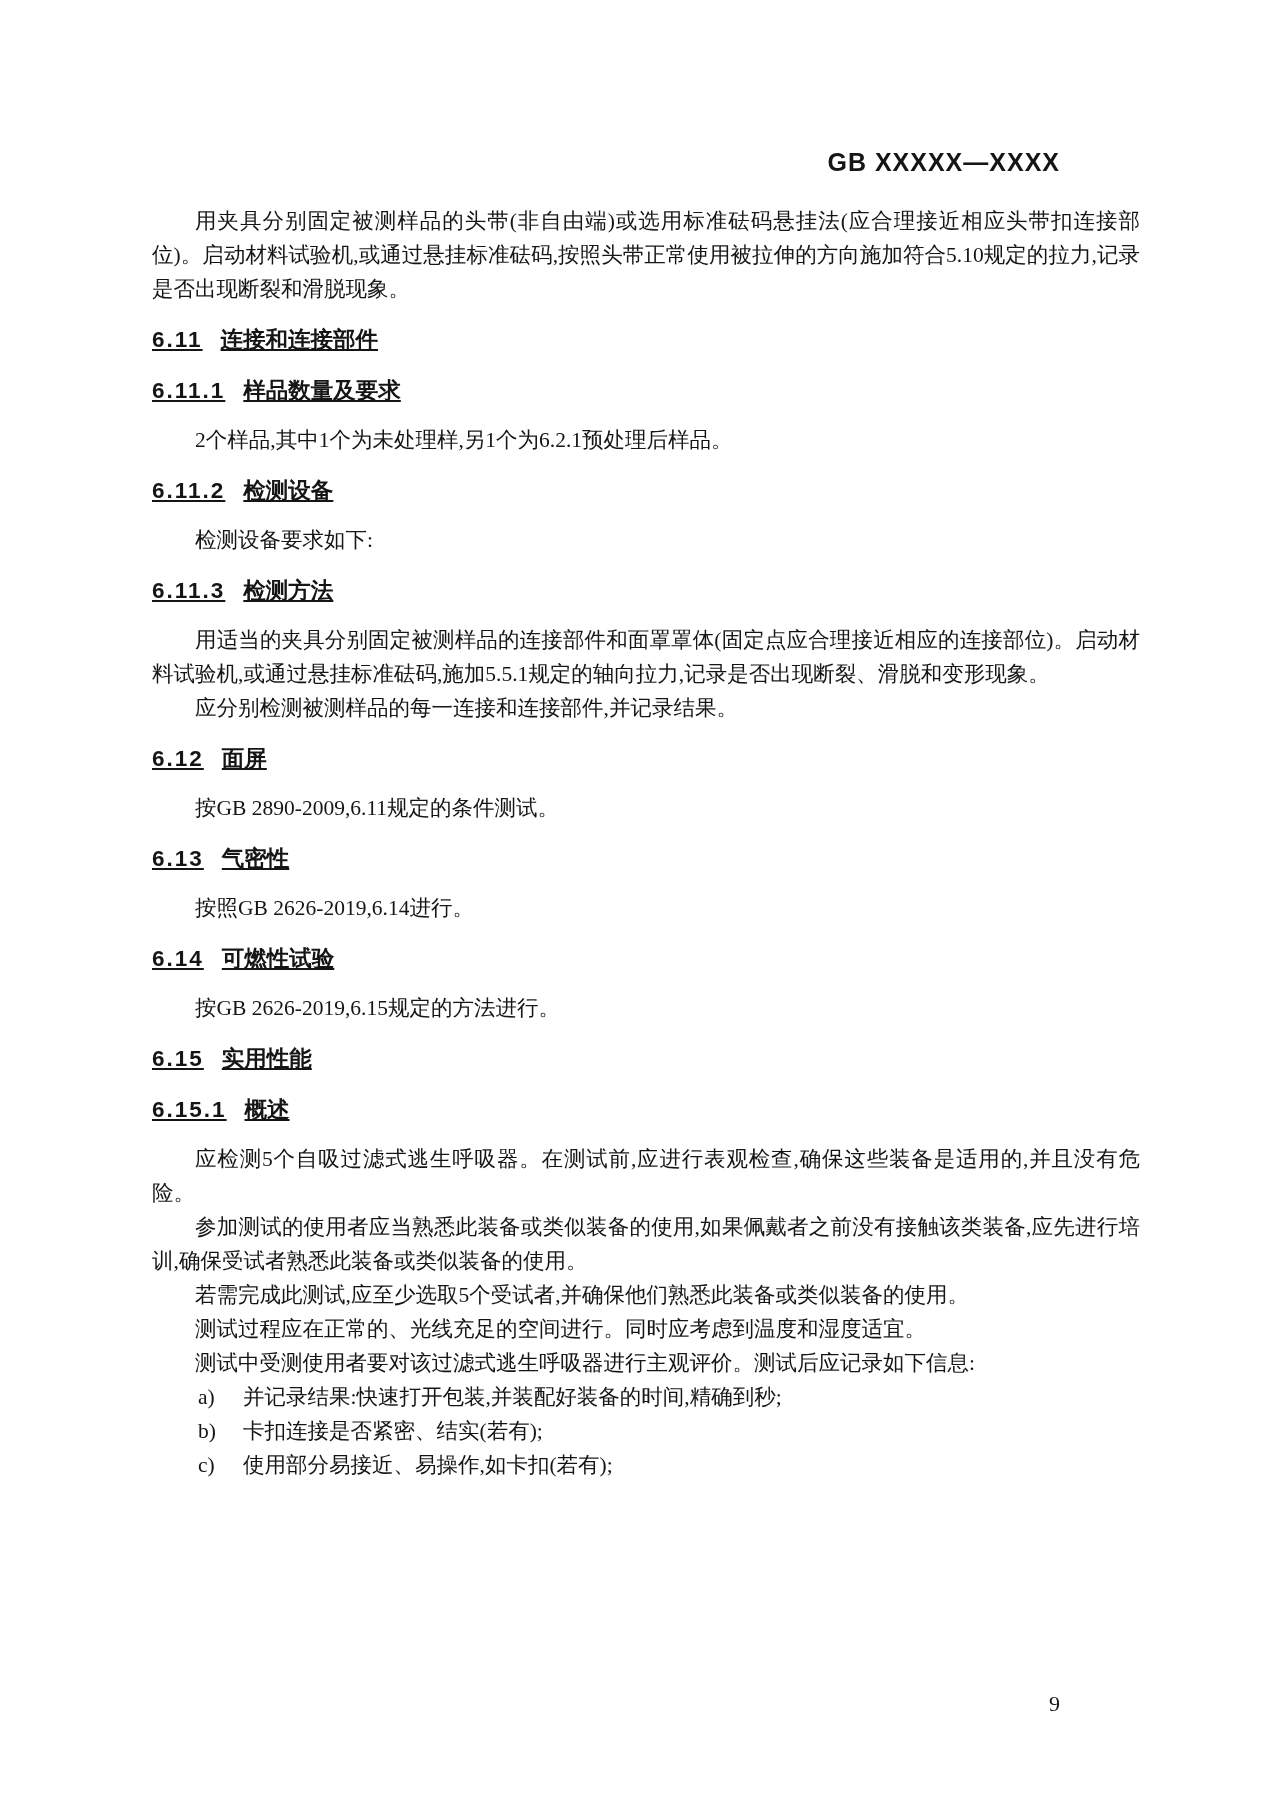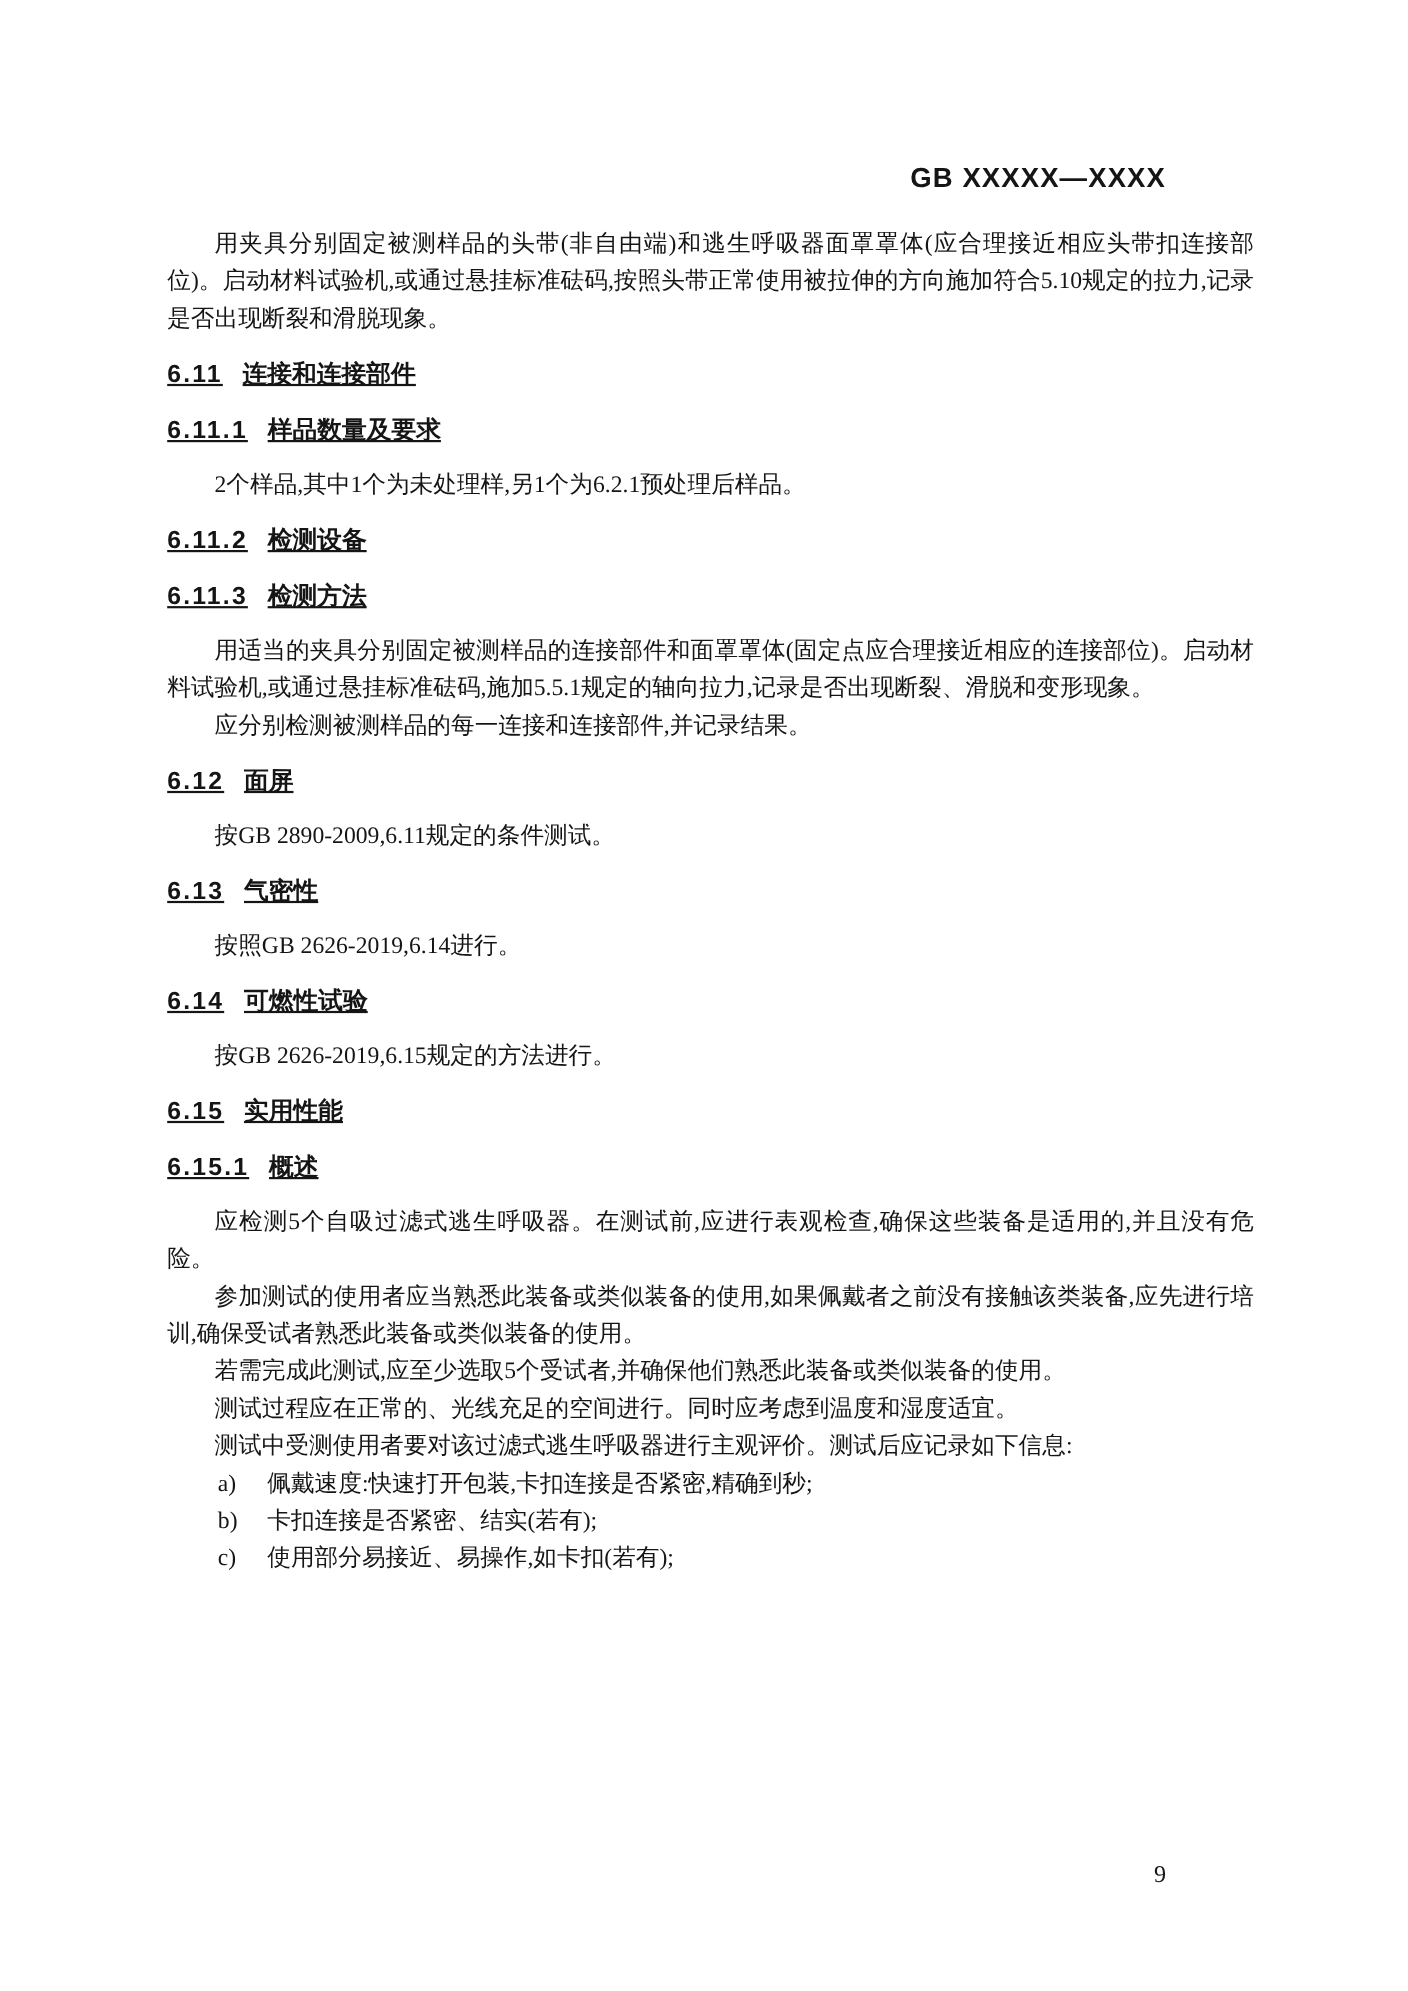--- a/index.html
+++ b/index.html
@@ -74,36 +74,37 @@
 <body>
 
 <div class="page">
 
   <div class="doc-header">
     <span>GB XXXXX—XXXX</span>
   </div>
 
   <div class="content">
 
-    <p class="para">用夹具分别固定被测样品的头带(非自由端)和逃生呼吸器面罩罩体(应合理接近相应头带扣连接部位)。启动材料试验机,或通过悬挂标准砝码,按照头带正常使用被拉伸的方向施加符合5.10规定的拉力,记录是否出现断裂和滑脱现象。</p>
+    <p class="para">用夹具分别固定被测样品的头带(非自由端)或选用标准砝码悬挂法(应合理接近相应头带扣连接部位)。启动材料试验机,或通过悬挂标准砝码,按照头带正常使用被拉伸的方向施加符合5.10规定的拉力,记录是否出现断裂和滑脱现象。</p>
 
     <h2 class="sec">
       <span class="hnum">6.11</span><span class="htitle">连接和连接部件</span>
     </h2>
 
     <h2 class="sec">
       <span class="hnum">6.11.1</span><span class="htitle">样品数量及要求</span>
     </h2>
 
     <p class="para">2个样品,其中1个为未处理样,另1个为6.2.1预处理后样品。</p>
 
     <h2 class="sec">
       <span class="hnum">6.11.2</span><span class="htitle">检测设备</span>
     </h2>
 
+    <p class="para">检测设备要求如下:</p>
 
 
     <h2 class="sec">
       <span class="hnum">6.11.3</span><span class="htitle">检测方法</span>
     </h2>
 
     <p class="para">用适当的夹具分别固定被测样品的连接部件和面罩罩体(固定点应合理接近相应的连接部位)。启动材料试验机,或通过悬挂标准砝码,施加5.5.1规定的轴向拉力,记录是否出现断裂、滑脱和变形现象。</p>
     <p class="para">应分别检测被测样品的每一连接和连接部件,并记录结果。</p>
 
     <h2 class="sec">
@@ -133,21 +134,21 @@
     </h2>
 
     <p class="para">应检测5个自吸过滤式逃生呼吸器。在测试前,应进行表观检查,确保这些装备是适用的,并且没有危险。</p>
     <p class="para">参加测试的使用者应当熟悉此装备或类似装备的使用,如果佩戴者之前没有接触该类装备,应先进行培训,确保受试者熟悉此装备或类似装备的使用。</p>
     <p class="para">若需完成此测试,应至少选取5个受试者,并确保他们熟悉此装备或类似装备的使用。</p>
     <p class="para">测试过程应在正常的、光线充足的空间进行。同时应考虑到温度和湿度适宜。</p>
     <p class="para">测试中受测使用者要对该过滤式逃生呼吸器进行主观评价。测试后应记录如下信息:</p>
 
     <div class="list">
       <div class="li">
-        <span class="li-label">a)</span><span>佩戴速度:快速打开包装,卡扣连接是否紧密,精确到秒;</span>
+        <span class="li-label">a)</span><span>并记录结果:快速打开包装,并装配好装备的时间,精确到秒;</span>
       </div>
       <div class="li">
         <span class="li-label">b)</span><span>卡扣连接是否紧密、结实(若有);</span>
       </div>
       <div class="li">
         <span class="li-label">c)</span><span>使用部分易接近、易操作,如卡扣(若有);</span>
       </div>
     </div>
 
   </div>

